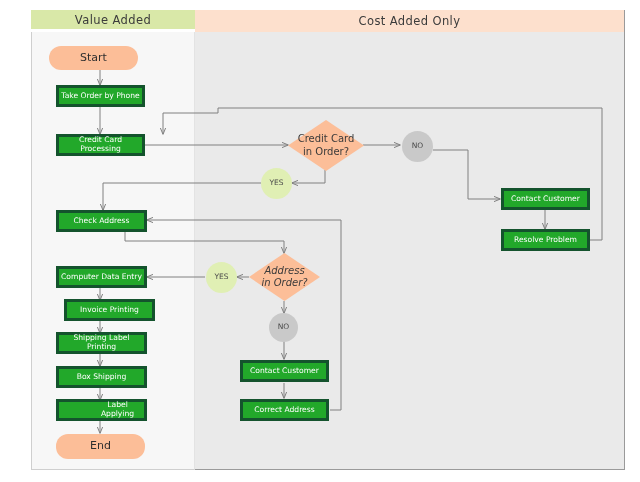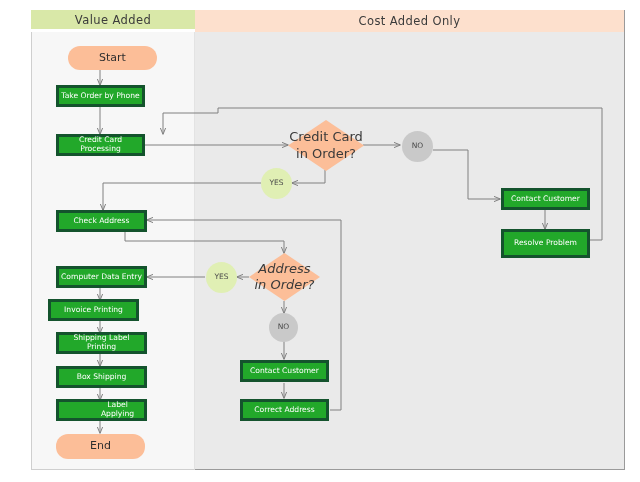--- a/index.html
+++ b/index.html
@@ -96,21 +96,21 @@
   }
   .diamond svg { display: block; }
   .diamond .dlabel {
     position: absolute;
     left: 0; top: 0;
     width: 100%; height: 100%;
     display: flex;
     align-items: center;
     justify-content: center;
     text-align: center;
-    font-size: 13px;
+    font-size: 10px;
     color: #3a3a3a;
     line-height: 1.25;
     white-space: pre-line;
   }
 
   
   #wires {
     position: absolute;
     left: 0; top: 0;
     width: 640px; height: 482px;
@@ -169,41 +169,41 @@
       <path d="M330,410 L341,410 L341,220 L147,220"></path>
 
       <path d="M100,288 L100,300"></path>
       <path d="M100,321 L100,333"></path>
       <path d="M100,354 L100,366"></path>
       <path d="M100,388 L100,400"></path>
       <path d="M100,421 L100,433"></path>
     </g>
   </svg>
 
-  <div class="node term" style="left:68px; top:46px; width:89px; height:24px;">Start</div>
+  <div class="node term" style="left:49px; top:46px; width:89px; height:24px;">Start</div>
 
   <div class="node proc" style="left:56px; top:85px; width:89px; height:22px;">Take Order by Phone</div>
 
   <div class="node proc" style="left:56px; top:134px; width:89px; height:22px;">Credit Card Processing</div>
 
   <div class="diamond" style="left:288px; top:120px; width:76px; height:51px;">
     <svg width="76" height="51" viewBox="0 0 76 51">
       <polygon points="38,0 76,25.5 38,51 0,25.5" fill="#fcbe98"></polygon>
     </svg>
     <div class="dlabel">Credit Card
 in Order?</div>
   </div>
 
   <div class="node circle circle-yes" style="left:261px; top:168px; width:31px; height:31px;">YES</div>
 
   <div class="node circle circle-no" style="left:402px; top:131px; width:31px; height:31px;">NO</div>
 
   <div class="node proc" style="left:501px; top:188px; width:89px; height:22px;">Contact Customer</div>
 
-  <div class="node proc" style="left:501px; top:229px; width:89px; height:29px;">Resolve Problem</div>
+  <div class="node proc" style="left:501px; top:229px; width:89px; height:22px;">Resolve Problem</div>
 
   <div class="node proc" style="left:56px; top:210px; width:91px; height:22px;">Check Address</div>
 
   <div class="diamond" style="left:249px; top:253px; width:71px; height:48px;font-style:italic;">
     <svg width="71" height="48" viewBox="0 0 71 48">
       <polygon points="35.5,0 71,24 35.5,48 0,24" fill="#fcbe98"></polygon>
     </svg>
     <div class="dlabel">Address
 in Order?</div>
   </div>
@@ -211,21 +211,21 @@
   <div class="node circle circle-yes" style="left:206px; top:262px; width:31px; height:31px;">YES</div>
 
   <div class="node circle circle-no" style="left:269px; top:313px; width:29px; height:29px;">NO</div>
 
   <div class="node proc" style="left:240px; top:360px; width:89px; height:22px;">Contact Customer</div>
 
   <div class="node proc" style="left:240px; top:399px; width:89px; height:22px;">Correct Address</div>
 
   <div class="node proc" style="left:56px; top:266px; width:91px; height:22px;">Computer Data Entry</div>
 
-  <div class="node proc" style="left:48px; top:299px; width:91px; height:22px;">Invoice Printing</div>
+  <div class="node proc" style="left:64px; top:299px; width:91px; height:22px;">Invoice Printing</div>
 
   <div class="node proc" style="left:56px; top:332px; width:91px; height:22px;">Shipping Label Printing</div>
 
   <div class="node proc" style="left:56px; top:366px; width:91px; height:22px;">Box Shipping</div>
 
   <div class="node proc" style="left:56px; top:399px; width:91px; height:22px;padding-left:32px;">Label Applying</div>
 
   <div class="node term" style="left:56px; top:434px; width:89px; height:25px;text-align:center;">End</div>
 
 </div>

